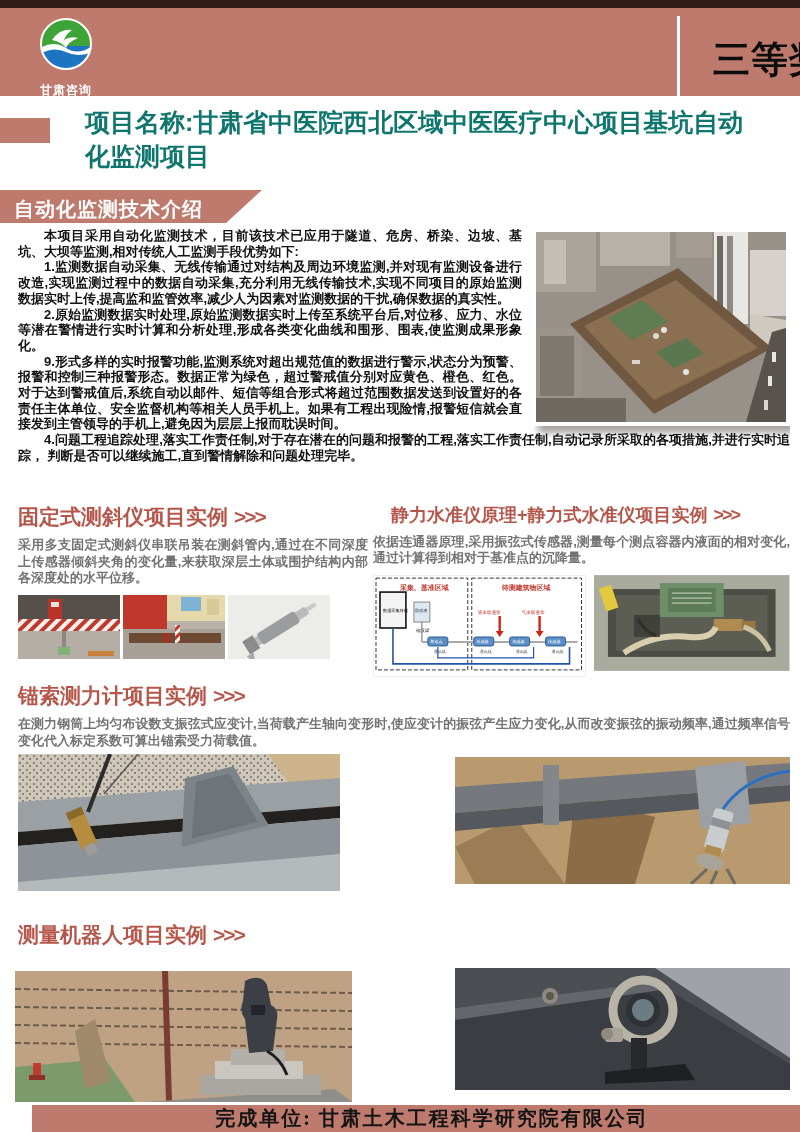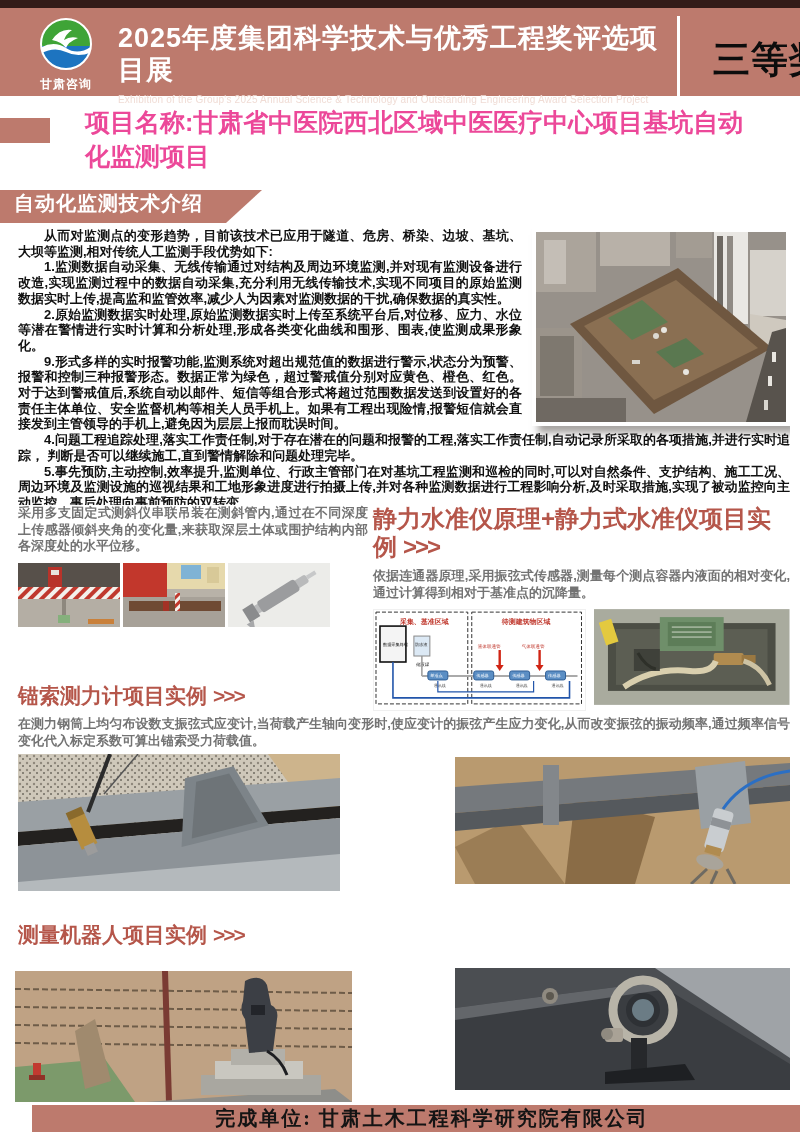--- a/index.html
+++ b/index.html
@@ -4,50 +4,50 @@
 <style>
   html,body{margin:0;padding:0;}
   body{width:800px;font-family:"Liberation Sans","DejaVu Sans",sans-serif;background:#ffffff;}
   #page{position:relative;width:800px;height:1132px;background:#ffffff;overflow:hidden;}
 
   
   .top-strip{position:absolute;left:0;top:0;width:800px;height:8px;background:#331b18;}
   .header{position:absolute;left:0;top:8px;width:800px;height:88px;background:#bd7a6d;}
   .logo-wrap{position:absolute;left:22px;top:10px;width:88px;text-align:center;}
   .logo-circle{display:inline-block;width:52px;height:52px;}
-  .logo-text{margin-top:2px;color:#ffffff;font-weight:bold;font-size:12px;letter-spacing:1px;}
+  .logo-text{margin-top:8px;color:#ffffff;font-weight:bold;font-size:12px;letter-spacing:1px;}
   .header-title{position:absolute;left:118px;top:14px;width:552px;}
   .header-title h1{margin:0;color:#ffffff;font-size:27px;font-weight:bold;letter-spacing:1px;line-height:1.2;}
   .header-sub{margin-top:7px;color:#f0dcd5;font-size:10px;letter-spacing:.2px;}
   .header-divider{position:absolute;left:677px;top:8px;width:3px;height:88px;background:#ffffff;}
   .award-badge{position:absolute;left:682px;top:8px;width:118px;height:88px;display:flex;align-items:center;justify-content:center;
     color:#0d0d0d;font-size:37px;font-weight:bold;letter-spacing:1px;margin-left:29px;}
 
   
   .proj-accent{position:absolute;left:0;top:118px;width:50px;height:25px;background:#bd7a6d;}
-  .proj-title{position:absolute;left:85px;top:106px;width:680px;color:#ec4899;font-size:25px;font-weight:bold;line-height:1.35;}
+  .proj-title{position:absolute;left:85px;top:106px;width:680px;color:#0f766e;font-size:25px;font-weight:bold;line-height:1.35;}
 
   
   .banner{position:absolute;left:0;top:190px;width:262px;height:33px;background:#bd7a6d;
     clip-path:polygon(0 0,100% 0,calc(100% - 36px) 100%,0 100%);
-    display:flex;align-items:flex-start;padding-left:14px;box-sizing:border-box;}
+    display:flex;align-items:flex-end;padding-left:14px;box-sizing:border-box;}
   .banner span{color:#ffffff;font-size:20px;font-weight:bold;letter-spacing:1px;}
 
   
   .intro{position:absolute;left:18px;top:228px;width:772px;height:277px;overflow:hidden;
     font-size:13px;font-weight:bold;color:#111;line-height:15.7px;text-align:justify;}
   .intro p{margin:0;text-indent:2em;}
   .aerial-frame{float:right;margin:0 0 6px 10px;background:#ffffff;padding:4px;box-shadow:6px 7px 7px rgba(120,115,110,.65);}
 
   
   .col-left{position:absolute;left:18px;top:505px;width:350px;}
   .col-right{position:absolute;left:373px;top:505px;width:417px;}
   .sec-title{color:#b5564a;font-size:21px;font-weight:bold;letter-spacing:0;line-height:1.15;margin:0 0 8px 0;}
   .sec-title .arrows{letter-spacing:-2px;margin-left:6px;}
-  .sec-title-sm{font-size:24px;}
+  .sec-title-sm{font-size:18px;margin-left:18px;}
   .sec-body{font-size:13px;font-weight:bold;color:#737373;line-height:16.5px;text-align:justify;margin:0;}
   .photo-row{margin-top:8px;display:flex;gap:3px;}
   .media-row{margin-top:8px;display:flex;gap:8px;align-items:flex-start;}
 
   
   .anchor-sec{position:absolute;left:18px;top:684px;width:772px;}
   .anchor-photo-l{position:absolute;left:18px;top:754px;}
   .anchor-photo-r{position:absolute;left:455px;top:757px;}
   .robot-sec{position:absolute;left:18px;top:923px;width:772px;}
   .robot-photo-l{position:absolute;left:15px;top:971px;}
@@ -78,24 +78,20 @@
         <g clip-path="url(#logoClip)">
           <rect x="0" y="0" width="52" height="30" fill="#3fa437"></rect>
           <rect x="0" y="28" width="52" height="24" fill="#1d74c0"></rect>
           <path d="M0,30 Q14,22 26,30 T52,28 L52,34 Q38,40 26,34 T0,36 Z" fill="#ffffff"></path>
           <path d="M12,22 Q20,10 32,12 Q26,16 24,22 Q30,18 38,20 Q28,24 26,30 Q22,24 12,22 Z" fill="#ffffff"></path>
         </g>
         <circle cx="26" cy="26" r="25" fill="none" stroke="#ffffff" stroke-width="2"></circle>
       </svg>
       <div class="logo-text">甘肃咨询</div>
     </div>
-    <div class="header-title">
-      <h1>2025年度集团科学技术与优秀工程奖评选项目展</h1>
-      <div class="header-sub">Exhibition of the Group's 2025 Annual Science &amp; Technology and Outstanding Engineering Award Selection Project</div>
-    </div>
     <div class="header-divider"></div>
     <div class="award-badge">三等奖</div>
   </div>
 
   <div class="proj-accent"></div>
   <div class="proj-title">项目名称:甘肃省中医院西北区域中医医疗中心项目基坑自动化监测项目</div>
 
   <div class="banner">
     <span>自动化监测技术介绍</span>
   </div>
@@ -126,29 +122,31 @@
         <circle cx="120" cy="104" r="3" fill="#dcd9d2"></circle>
         <circle cx="150" cy="140" r="3" fill="#e8e6e0"></circle>
         <rect x="96" y="128" width="8" height="4" fill="#d8d5ce"></rect>
 
         <polygon points="236,100 250,96 250,190 210,190" fill="#58534d"></polygon>
         <rect x="236" y="120" width="4" height="10" fill="#e8e6e0"></rect>
         <rect x="232" y="144" width="4" height="10" fill="#e8e6e0"></rect>
         <rect x="228" y="168" width="4" height="10" fill="#d8d5ce"></rect>
       </svg>
     </div>
-    <p>从而对监测点的变形趋势，目前该技术已应用于隧道、危房、桥染、边坡、基坑、大坝等监测,相对传统人工监测手段优势如下:</p>
+    <p>本项目采用自动化监测技术，目前该技术已应用于隧道、危房、桥染、边坡、基坑、大坝等监测,相对传统人工监测手段优势如下:</p>
     <p>1.监测数据自动采集、无线传输通过对结构及周边环境监测,并对现有监测设备进行改造,实现监测过程中的数据自动采集,充分利用无线传输技术,实现不同项目的原始监测数据实时上传,提高监和监管效率,减少人为因素对监测数据的干扰,确保数据的真实性。</p>
     <p>2.原始监测数据实时处理,原始监测数据实时上传至系统平台后,对位移、应力、水位等潜在警情进行实时计算和分析处理,形成各类变化曲线和围形、围表,使监测成果形象化。</p>
     <p>9.形式多样的实时报警功能,监测系统对超出规范值的数据进行警示,状态分为预警、报警和控制三种报警形态。数据正常为绿色，超过警戒值分别对应黄色、橙色、红色。对于达到警戒值后,系统自动以邮件、短信等组合形式将超过范围数据发送到设置好的各责任主体单位、安全监督机构等相关人员手机上。如果有工程出现险情,报警短信就会直接发到主管领导的手机上,避免因为层层上报而耽误时间。</p>
     <p>4.问题工程追踪处理,落实工作责任制,对于存在潜在的问题和报警的工程,落实工作责任制,自动记录所采取的各项措施,并进行实时追踪， 判断是否可以继续施工,直到警情解除和问题处理完毕。</p>
-    <p>5.事先预防,主动控制,效率提升,监测单位、行政主管部门在对基坑工程监测和巡检的同时,可以对自然条件、支护结构、施工工况、周边环境及监测设施的巡视结果和工地形象进度进行拍摄上传,并对各种监测数据进行工程影响分析,及时采取措施,实现了被动监控向主动监控、事后处理向事前预防的双转变。</p>
   </div>
 
   <div class="col-left">
+    <h3 class="sec-title">
+      <span>固定式测斜仪项目实例</span><span class="arrows">&gt;&gt;&gt;</span>
+    </h3>
     <p class="sec-body">采用多支固定式测斜仪串联吊装在测斜管内,通过在不同深度上传感器倾斜夹角的变化量,来获取深层土体或围护结构内部各深度处的水平位移。</p>
     <div class="photo-row">
       <svg width="102" height="64" viewBox="0 0 102 64">
         <defs>
             <pattern id="st1" width="8" height="8" patternTransform="rotate(45)" patternUnits="userSpaceOnUse">
           <rect width="8" height="8" fill="#f3f1ec"></rect>
               <rect width="4" height="8" fill="#c0392e"></rect>
             </pattern>
           </defs>
         <rect width="102" height="64" fill="#6b6158"></rect>

